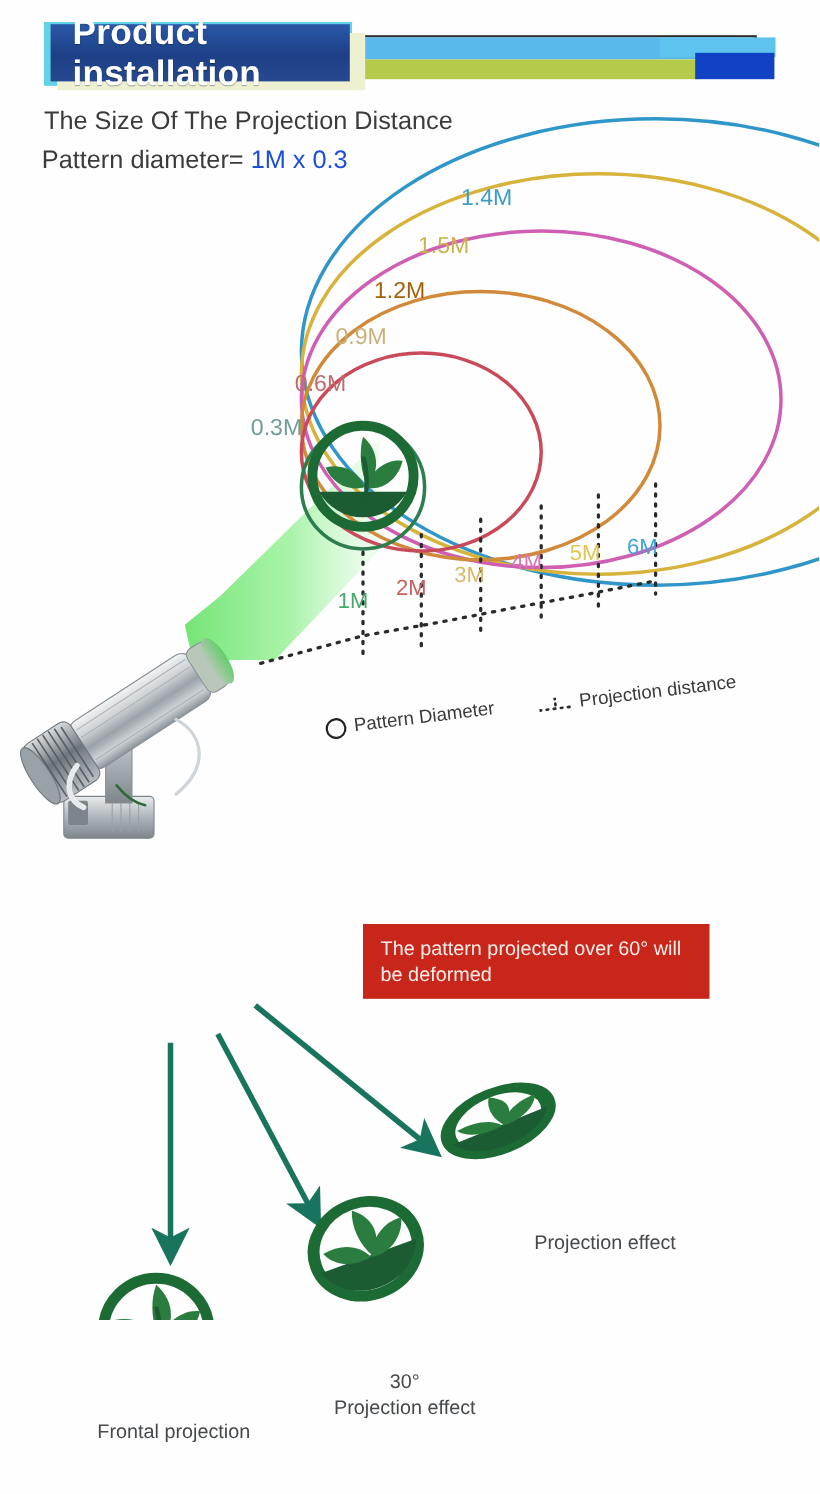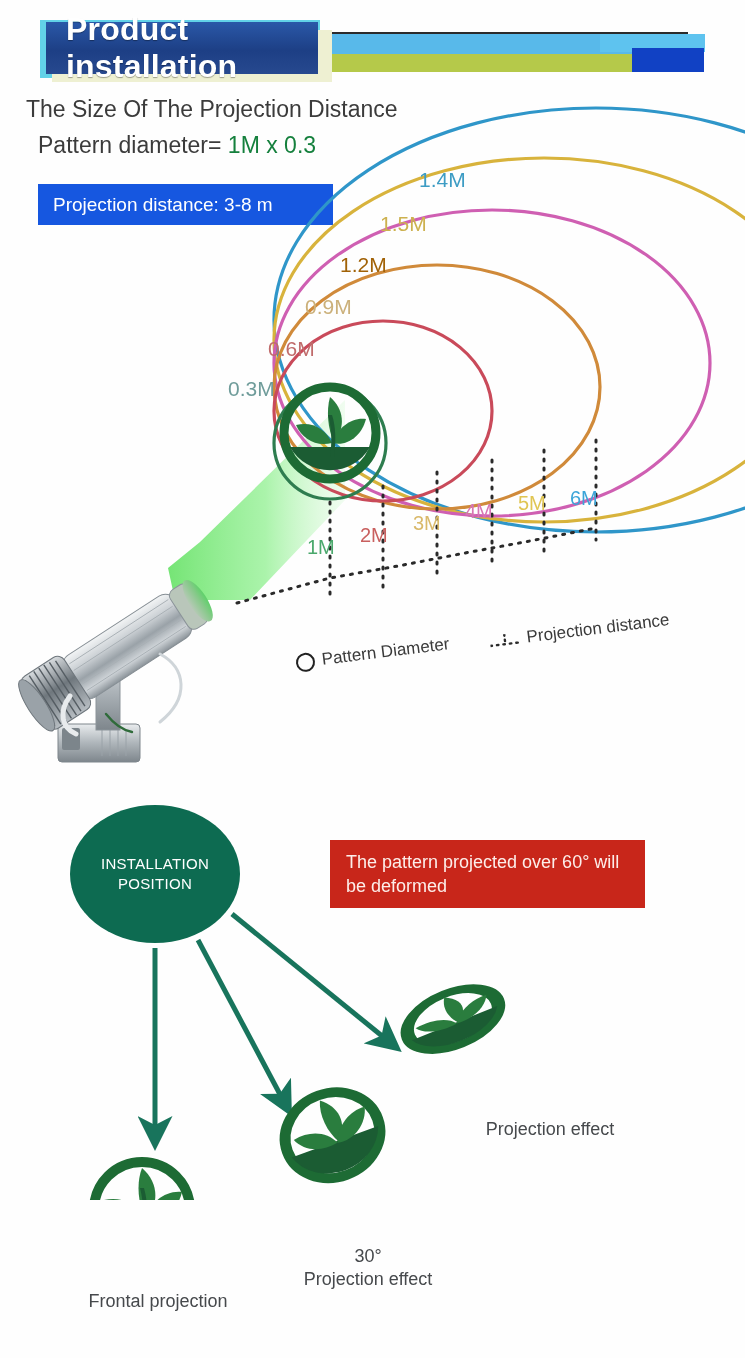--- a/index.html
+++ b/index.html
@@ -82,23 +82,23 @@
     text-shadow: 0 1px 1px rgba(0,0,0,.35);
   }
 
   
   .head-line {
     position: absolute;
     color: #3b3b3b;
     font-size: 23px;
     white-space: nowrap;
   }
-  #head-size      { left: 26px; top: 96px; }
+  #head-size      { left: 40px; top: 96px; }
   #head-diameter  { left: 38px; top: 132px; }
-  #head-diameter .val { color: #15803d; }
+  #head-diameter .val { color: #1d4ed8; }
 
   #distance-badge {
     position: absolute;
     left: 38px; top: 184px;
     width: 295px; height: 41px;
     background: #1657e0;
     display: flex; align-items: center;
   }
   #distance-badge span {
     color: #ffffff;
@@ -235,23 +235,20 @@
     </div>
   </div>
 
   <div class="head-line" id="head-size">The Size Of The Projection Distance</div>
 
   <div class="head-line" id="head-diameter">
     <span>Pattern diameter=</span>
     <span class="val">1M x 0.3</span>
   </div>
 
-  <div id="distance-badge">
-    <span>Projection distance: 3-8 m</span>
-  </div>
 
   <svg id="arc-svg" viewBox="0 0 745 700">
     <defs>
       <linearGradient id="beamGrad" x1="0" y1="0" x2="1" y2="0">
         <stop offset="0%" stop-color="#6ee36e" stop-opacity="0.95"></stop>
         <stop offset="55%" stop-color="#8ff08f" stop-opacity="0.75"></stop>
         <stop offset="100%" stop-color="#c7f8c7" stop-opacity="0.25"></stop>
       </linearGradient>
     </defs>
 
@@ -388,24 +385,20 @@
       <span class="legend-dots">
         <svg width="30" height="14" viewBox="0 0 30 14">
           <line x1="0" y1="10" x2="30" y2="10" stroke="#2a2a2a" stroke-width="2.4" stroke-linecap="round" stroke-dasharray="1.5 5"></line>
           <line x1="15" y1="0" x2="15" y2="9" stroke="#2a2a2a" stroke-width="2.4" stroke-linecap="round" stroke-dasharray="1.5 4"></line>
         </svg>
       </span>
       <span>Projection distance</span>
     </div>
   </div>
 
-  <div id="install-circle">
-    <span>INSTALLATION</span>
-    <span>POSITION</span>
-  </div>
 
   <div id="warn-box">
     <span>The pattern projected over 60° will be deformed</span>
   </div>
 
   <svg id="arrows-svg" viewBox="0 0 745 420">
     <defs>
       <marker id="arrowHead" markerWidth="7" markerHeight="7" refX="3.2" refY="3.5" orient="auto" markerUnits="strokeWidth">
         <path d="M0,0 L7,3.5 L0,7 L1.8,3.5 Z" fill="#18745c"></path>
       </marker>

